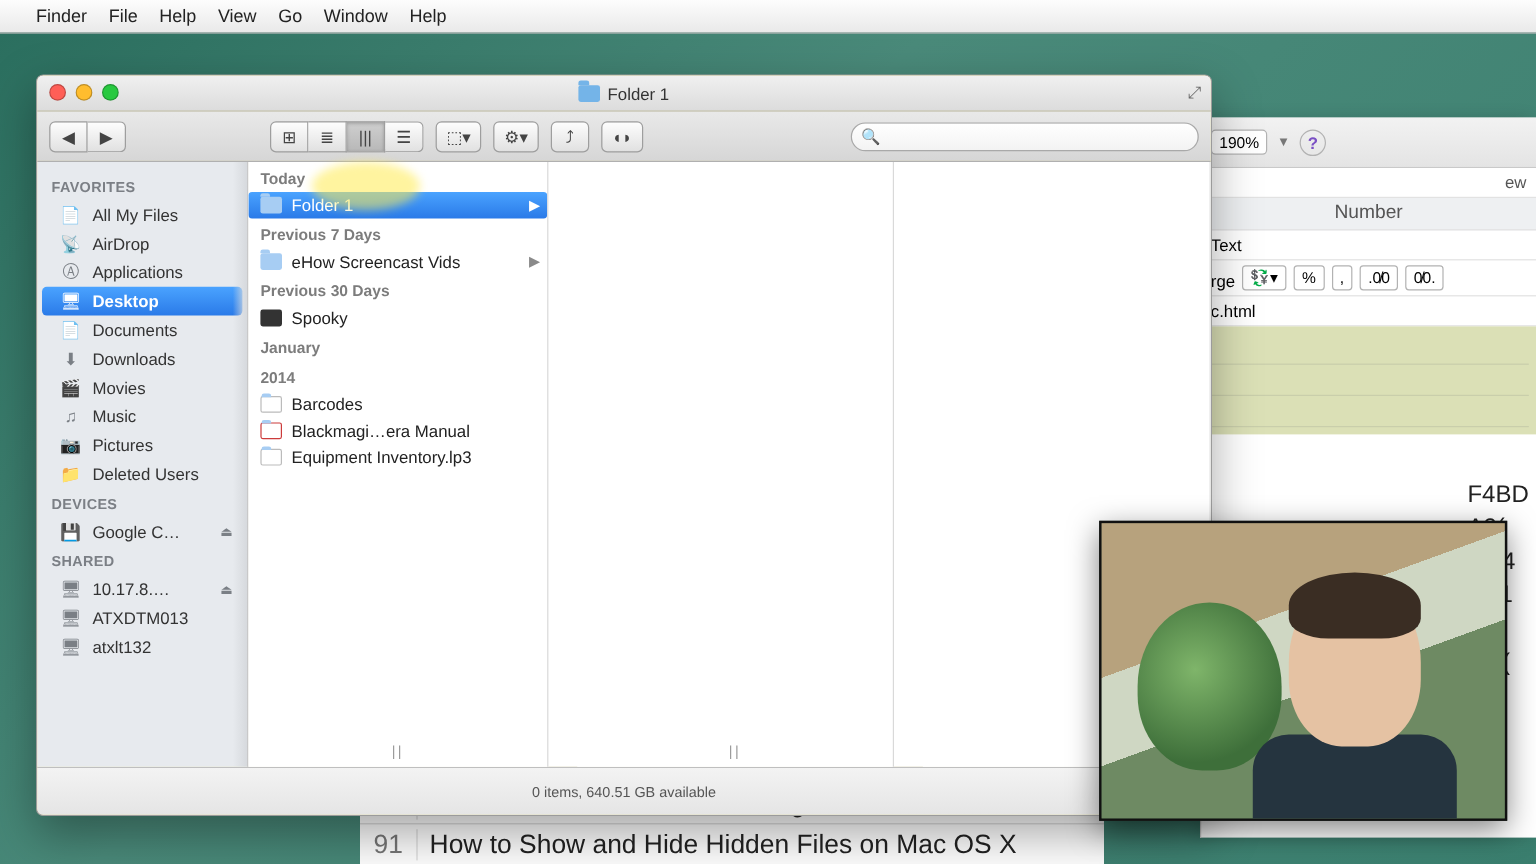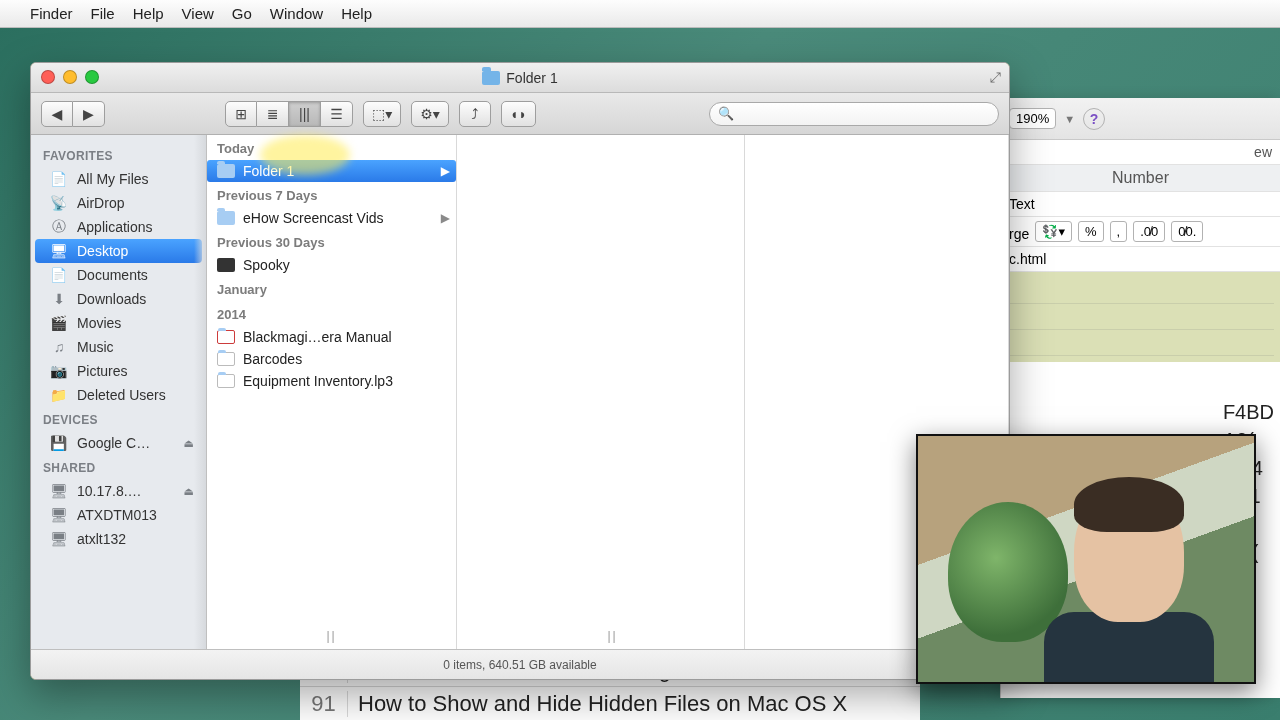--- a/index.html
+++ b/index.html
@@ -61,21 +61,21 @@
   .row .arrow{position:absolute; right:6px; color:#8a8a8a; font-size:12px;}
   .row.sel .arrow{color:#fff;}
   .ficon{width:18px;height:14px;background:#a7cdf3;border-radius:2px;position:relative;flex:none;}
   .ficon::before{content:"";position:absolute;top:-3px;left:0;width:8px;height:3px;background:#a7cdf3;border-radius:2px 2px 0 0;}
   .ficon.dark{background:#333;} .ficon.dark::before{display:none;}
   .ficon.doc{background:#fff;border:1px solid #bbb;}
   .ficon.pdf{background:#fff;border:1px solid #cc3b3b;}
   .colhandle{position:absolute;bottom:6px;left:50%;transform:translateX(-50%);font-size:12px;color:#9a9a9a;letter-spacing:2px;}
   .highlight-spot{position:absolute;top:135px;left:260px;width:90px;height:40px;border-radius:50%;background:rgba(255,235,80,.55);pointer-events:none;filter:blur(4px);}
 
-  .status { height:30px; border-top:1px solid #bfbfbf; background:linear-gradient(#f3f3f3,#e5e5e5);
+  .status { height:40px; border-top:1px solid #bfbfbf; background:linear-gradient(#f3f3f3,#e5e5e5);
     display:flex; align-items:center; justify-content:center; font-size:12px; color:#555;}
 
   
   .sheet { position:absolute; top:98px; left:1000px; width:280px; height:600px; background:#fff; font-size:14px;
     border-left:1px solid #ccc; box-shadow:-4px 0 12px rgba(0,0,0,.15);}
   .sheet .tb{height:42px;background:linear-gradient(#f2f2f2,#e4e4e4);border-bottom:1px solid #c9c9c9;display:flex;align-items:center;gap:8px;padding:0 8px;}
   .sheet .zoom{border:1px solid #b2b2b2;border-radius:4px;padding:2px 6px;font-size:13px;background:#fff;}
   .sheet .help{width:22px;height:22px;border-radius:50%;border:1px solid #b2b2b2;display:flex;align-items:center;justify-content:center;color:#7a4fc4;font-weight:700;}
   .sheet .sec{padding:4px 8px;border-bottom:1px solid #e2e2e2;display:flex;align-items:flex-end;gap:6px;}
   .sheet .numhdr{background:#eef0f2;font-size:16px;color:#555;justify-content:center;}
@@ -210,21 +210,21 @@
       <div class="sbitem">
           <span class="sbicon">📡</span>
           <span>AirDrop</span>
         </div>
       <div class="sbitem">
           <span class="sbicon">Ⓐ</span>
           <span>Applications</span>
         </div>
       <div class="sbitem sel">
           <span class="sbicon">🖥</span>
-          <span style="font-weight:400">Desktop</span>
+          <span style="font-weight:700">Desktop</span>
         </div>
       <div class="sbitem">
           <span class="sbicon">📄</span>
           <span>Documents</span>
         </div>
       <div class="sbitem">
           <span class="sbicon">⬇</span>
           <span>Downloads</span>
         </div>
       <div class="sbitem">
@@ -286,26 +286,26 @@
         <div class="grp">Previous 30 Days</div>
         <div class="row">
             <span class="ficon dark"></span>
             <span>Spooky</span>
           </div>
 
         <div class="grp">January</div>
 
         <div class="grp">2014</div>
         <div class="row">
+            <span class="ficon doc"></span>
+            <span>Barcodes</span>
+          </div>
+        <div class="row">
             <span class="ficon pdf"></span>
             <span>Blackmagi…era Manual</span>
-          </div>
-        <div class="row">
-            <span class="ficon doc"></span>
-            <span>Barcodes</span>
           </div>
         <div class="row">
             <span class="ficon doc"></span>
             <span>Equipment Inventory.lp3</span>
           </div>
 
         <span class="colhandle">||</span>
       </div>
       <div class="col col2">
         <span class="colhandle">||</span>

